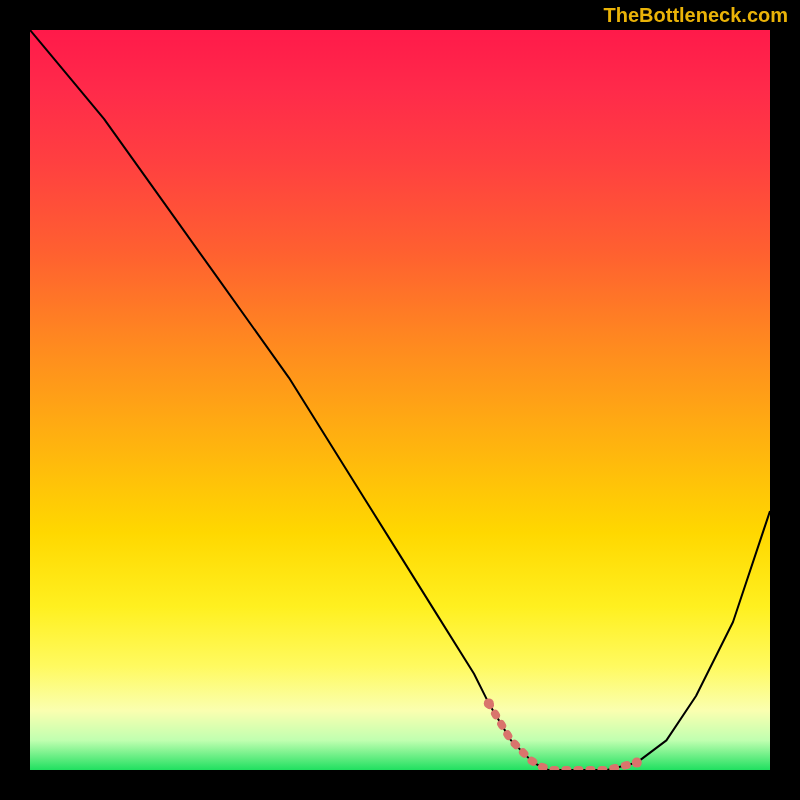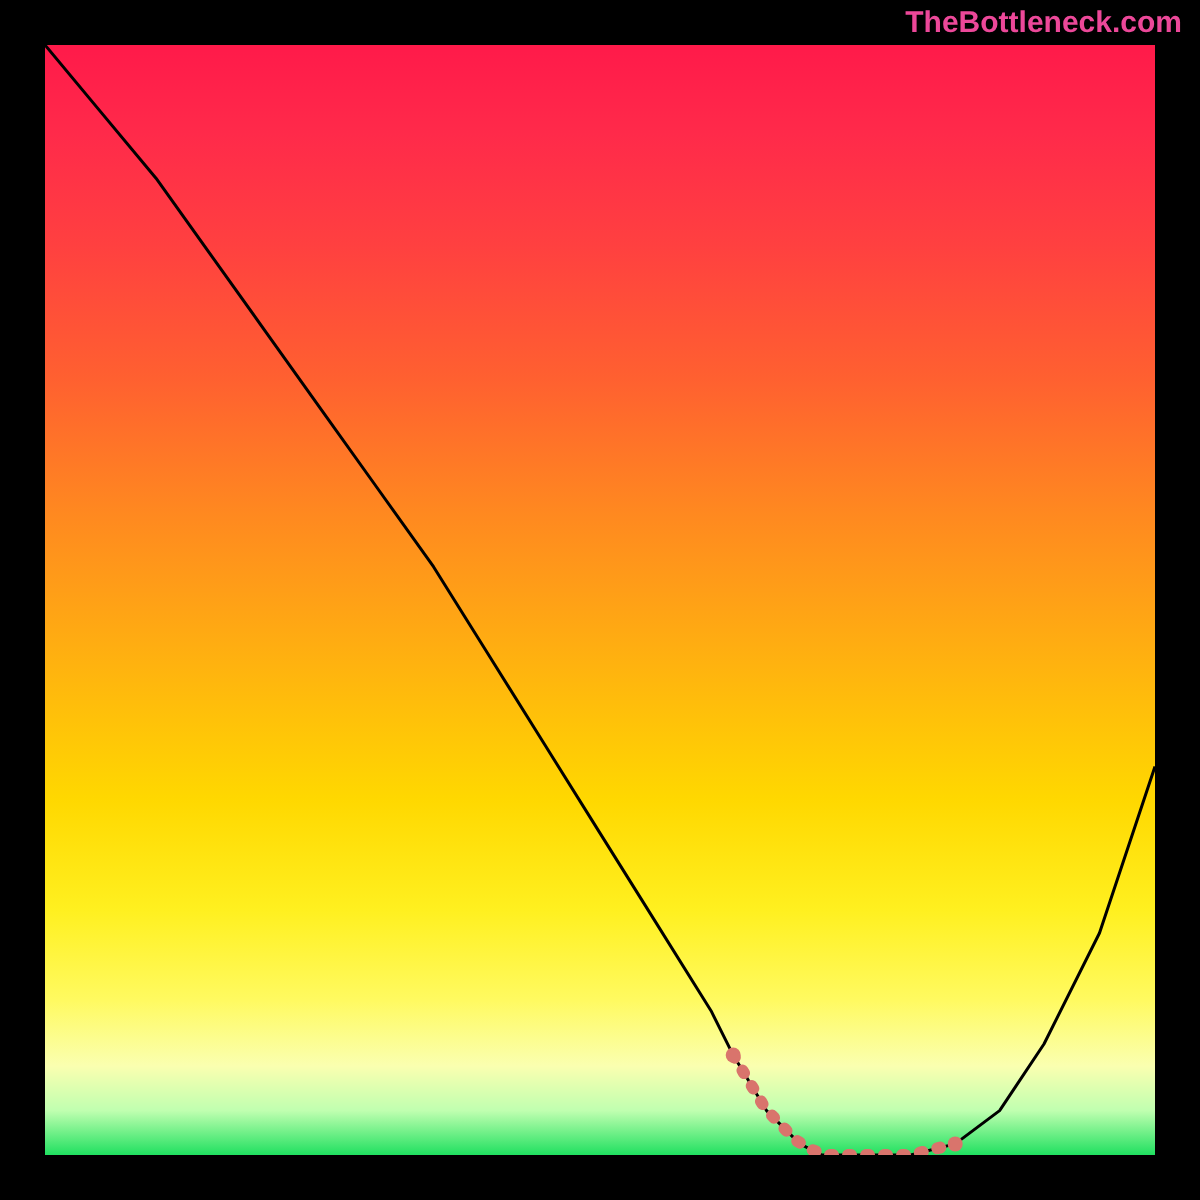--- a/index.html
+++ b/index.html
@@ -8,21 +8,21 @@
     height: 800px;
     background: #000;
     position: relative;
     font-family: Arial, sans-serif;
     overflow: hidden;
   }
   .watermark {
     position: absolute;
     top: 4px;
     right: 12px;
-    color: #ec4899;
+    color: #eab308;
     font-size: 20px;
     font-weight: bold;
     z-index: 10;
   }
   .plot-area {
     position: absolute;
     left: 30px;
     top: 30px;
     width: 740px;
     height: 740px;

